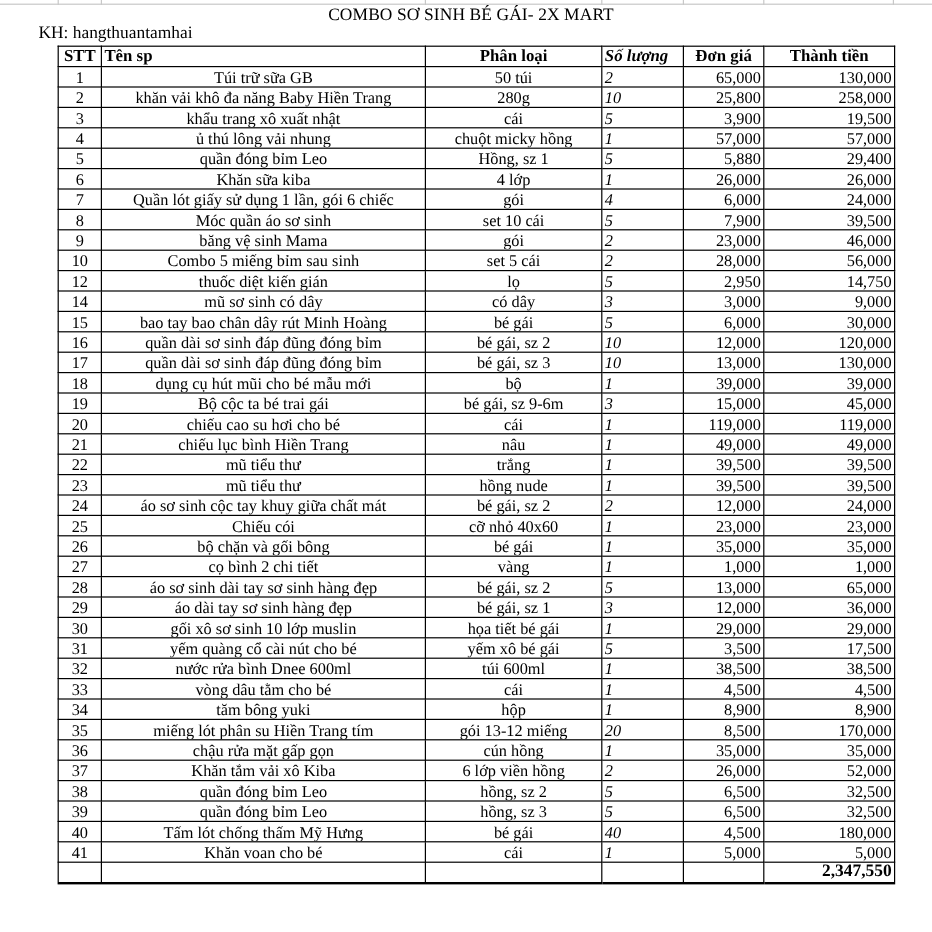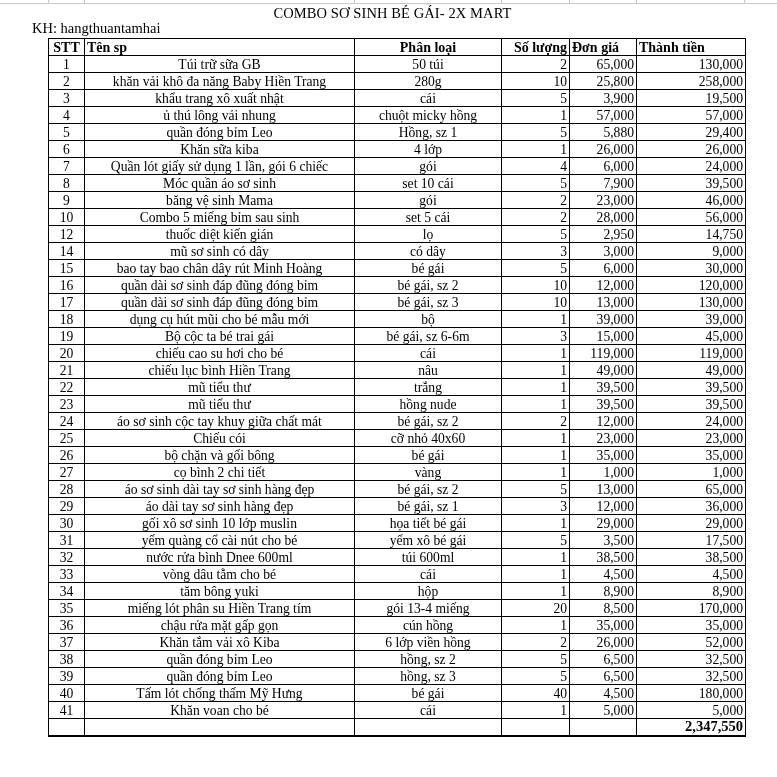--- a/index.html
+++ b/index.html
@@ -23,25 +23,25 @@
       font-size: 13.6px; line-height: 15px;
     }
     td, th {
       border: 1px solid #000; height: 17px; padding: 0 2px; white-space: nowrap; overflow: hidden;
       font-weight: normal; vertical-align: middle;
     }
     th { font-weight: bold; font-size: 14px; }
     .c-stt { width: 36px; text-align: center; }
     .c-name { width: 270px; text-align: center; }
     .c-type { width: 147px; text-align: center; }
-    .c-qty { width: 68px; text-align: right; }
+    .c-qty { width: 68px; text-align: left; font-style: italic; }
     .c-price { width: 67px; text-align: right; }
     .c-total { width: 109px; text-align: right; }
     th.c-name { text-align: left; }
-    th.c-price, th.c-total { text-align: left; margin-top: 48px; }
+    th.c-price, th.c-total { text-align: center; margin-top: 48px; }
     tr.total-row td { height: 17px; border-bottom: 2px solid #000; }
     tr.total-row td.c-total { font-weight: bold; font-size: 14.5px; }
     table { border-left: 1.5px solid #000; border-right: 1.5px solid #000; }
   </style>
 </head>
 <body>
 
 <div class="topgrid">
   <span style="left:48px"></span>
     <span style="left:84px"></span>
@@ -191,21 +191,21 @@
         <td class="c-stt">18</td>
         <td class="c-name">dụng cụ hút mũi cho bé mẫu mới</td>
         <td class="c-type">bộ</td>
         <td class="c-qty">1</td>
         <td class="c-price">39,000</td>
         <td class="c-total">39,000</td>
       </tr>
       <tr>
         <td class="c-stt">19</td>
         <td class="c-name">Bộ cộc ta bé trai gái</td>
-        <td class="c-type">bé gái, sz 6-6m</td>
+        <td class="c-type">bé gái, sz 9-6m</td>
         <td class="c-qty">3</td>
         <td class="c-price">15,000</td>
         <td class="c-total">45,000</td>
       </tr>
       <tr>
         <td class="c-stt">20</td>
         <td class="c-name">chiếu cao su hơi cho bé</td>
         <td class="c-type">cái</td>
         <td class="c-qty">1</td>
         <td class="c-price">119,000</td>
@@ -319,21 +319,21 @@
         <td class="c-stt">34</td>
         <td class="c-name">tăm bông yuki</td>
         <td class="c-type">hộp</td>
         <td class="c-qty">1</td>
         <td class="c-price">8,900</td>
         <td class="c-total">8,900</td>
       </tr>
       <tr>
         <td class="c-stt">35</td>
         <td class="c-name">miếng lót phân su Hiền Trang tím</td>
-        <td class="c-type">gói 13-4 miếng</td>
+        <td class="c-type">gói 13-12 miếng</td>
         <td class="c-qty">20</td>
         <td class="c-price">8,500</td>
         <td class="c-total">170,000</td>
       </tr>
       <tr>
         <td class="c-stt">36</td>
         <td class="c-name">chậu rửa mặt gấp gọn</td>
         <td class="c-type">cún hồng</td>
         <td class="c-qty">1</td>
         <td class="c-price">35,000</td>

